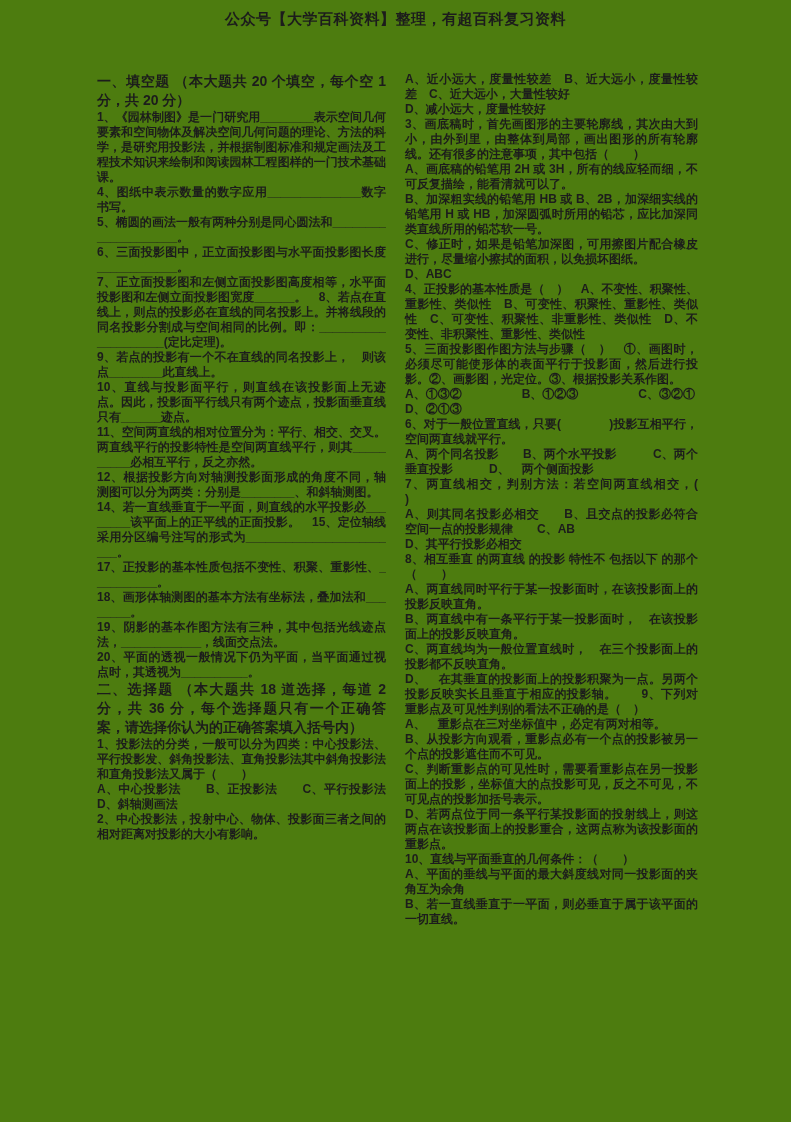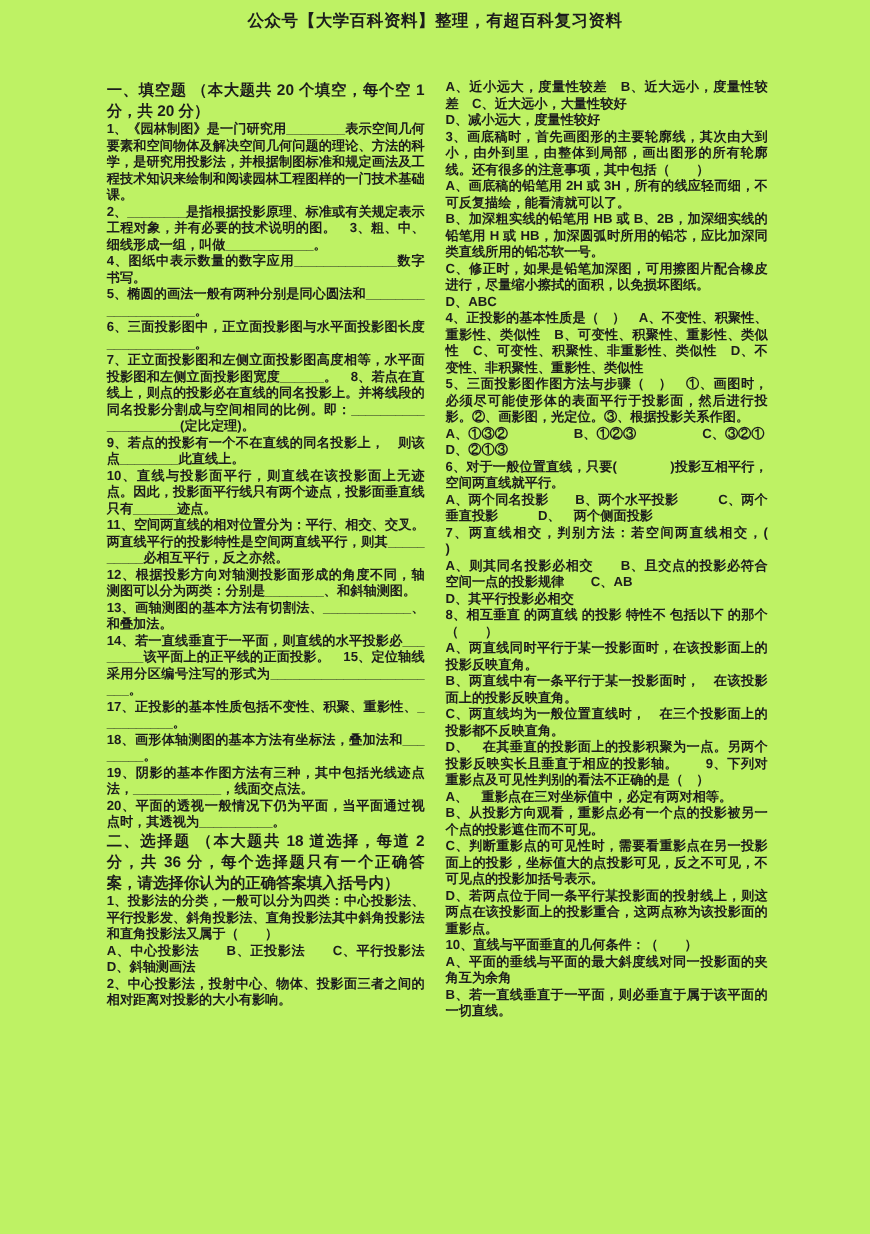--- a/index.html
+++ b/index.html
@@ -6,21 +6,21 @@
     margin: 0;
     padding: 0;
     background: #ffffff;
     color: #1c1c1c;
     font-family: "Liberation Sans", sans-serif;
   }
   .page {
     position: relative;
     width: 791px;
     height: 1122px;
-    background: #bef264;
+    background: #4d7c0f;
     overflow: hidden;
   }
   .page-header {
     position: absolute;
     top: 10px;
     left: 0;
     width: 100%;
     text-align: center;
     font-size: 15px;
     font-weight: 600;
@@ -53,30 +53,28 @@
   }
 </style>
 </head>
 <body>
 
 <div class="page">
   <div class="page-header">公众号【大学百科资料】整理，有超百科复习资料</div>
   <div class="column col-left" id="left-col">
       <p class="para heading">一、填空题 （本大题共 20 个填空，每个空 1 分，共 20 分）</p>
       <p class="para body">1、《园林制图》是一门研究用________表示空间几何要素和空间物体及解决空间几何问题的理论、方法的科学，是研究用投影法，并根据制图标准和规定画法及工程技术知识来绘制和阅读园林工程图样的一门技术基础课。</p>
-      <p class="para body">2、________是指根据投影原理、标准或有关规定表示工程对象，并有必要的技术说明的图。　3、粗、中、细线形成一组，叫做____________。</p>
       <p class="para body">4、图纸中表示数量的数字应用______________数字书写。</p>
       <p class="para body">5、椭圆的画法一般有两种分别是同心圆法和____________________。</p>
       <p class="para body">6、三面投影图中，正立面投影图与水平面投影图长度____________。</p>
       <p class="para body">7、正立面投影图和左侧立面投影图高度相等，水平面投影图和左侧立面投影图宽度______。　8、若点在直线上，则点的投影必在直线的同名投影上。并将线段的同名投影分割成与空间相同的比例。即：____________________(定比定理)。</p>
       <p class="para body">9、若点的投影有一个不在直线的同名投影上，　则该点________此直线上。</p>
       <p class="para body">10、直线与投影面平行，则直线在该投影面上无迹点。因此，投影面平行线只有两个迹点，投影面垂直线只有______迹点。</p>
       <p class="para body">11、空间两直线的相对位置分为：平行、相交、交叉。两直线平行的投影特性是空间两直线平行，则其__________必相互平行，反之亦然。</p>
       <p class="para body">12、根据投影方向对轴测投影面形成的角度不同，轴测图可以分为两类：分别是________、和斜轴测图。</p>
-      <p class="para body">13、画轴测图的基本方法有切割法、____________、和叠加法。</p>
       <p class="para body">14、若一直线垂直于一平面，则直线的水平投影必________该平面上的正平线的正面投影。　15、定位轴线采用分区编号注写的形式为________________________。</p>
       <p class="para body">17、正投影的基本性质包括不变性、积聚、重影性、__________。</p>
       <p class="para body">18、画形体轴测图的基本方法有坐标法，叠加法和________。</p>
       <p class="para body">19、阴影的基本作图方法有三种，其中包括光线迹点法，____________，线面交点法。</p>
       <p class="para body">20、平面的透视一般情况下仍为平面，当平面通过视点时，其透视为__________。</p>
       <p class="para heading">二、选择题 （本大题共 18 道选择，每道 2 分，共 36 分，每个选择题只有一个正确答案，请选择你认为的正确答案填入括号内）</p>
       <p class="para body">1、投影法的分类，一般可以分为四类：中心投影法、平行投影发、斜角投影法、直角投影法其中斜角投影法和直角投影法又属于（　　）</p>
       <p class="para body">A、中心投影法　　B、正投影法　　C、平行投影法　　D、斜轴测画法</p>
       <p class="para body">2、中心投影法，投射中心、物体、投影面三者之间的相对距离对投影的大小有影响。</p>
     </div>

